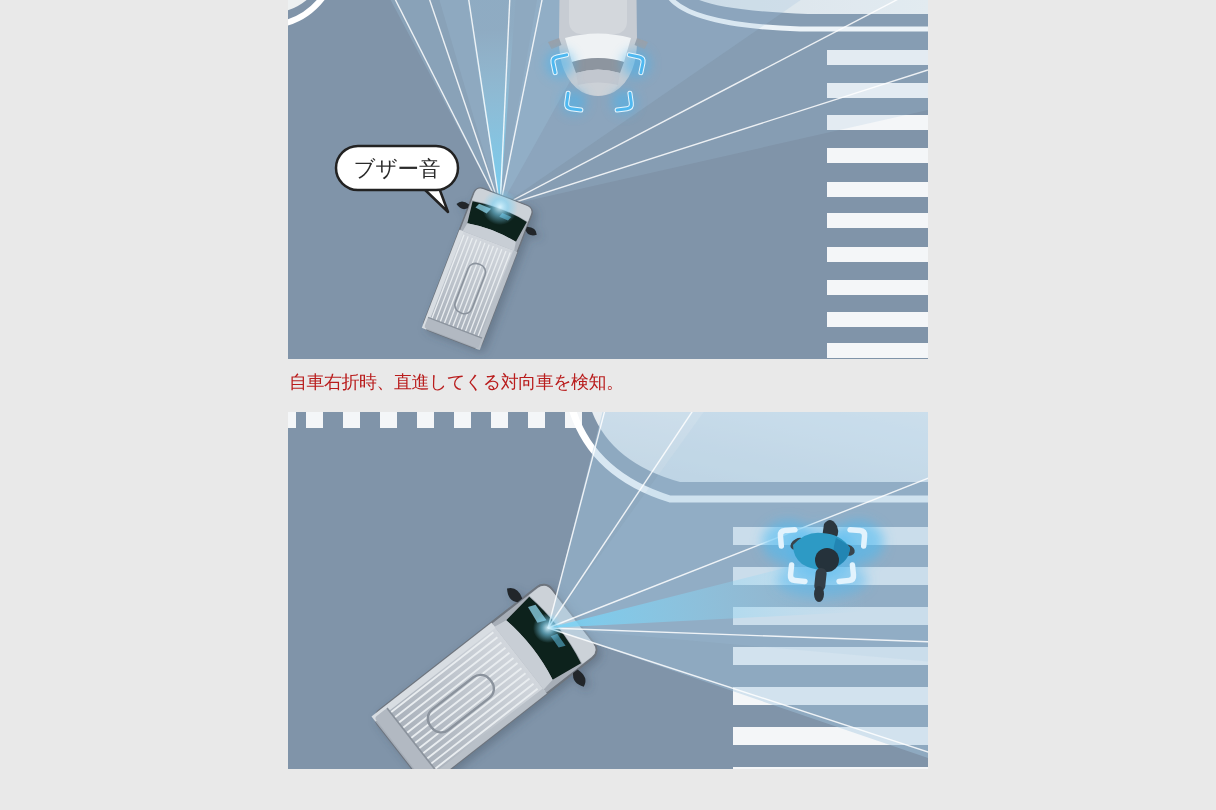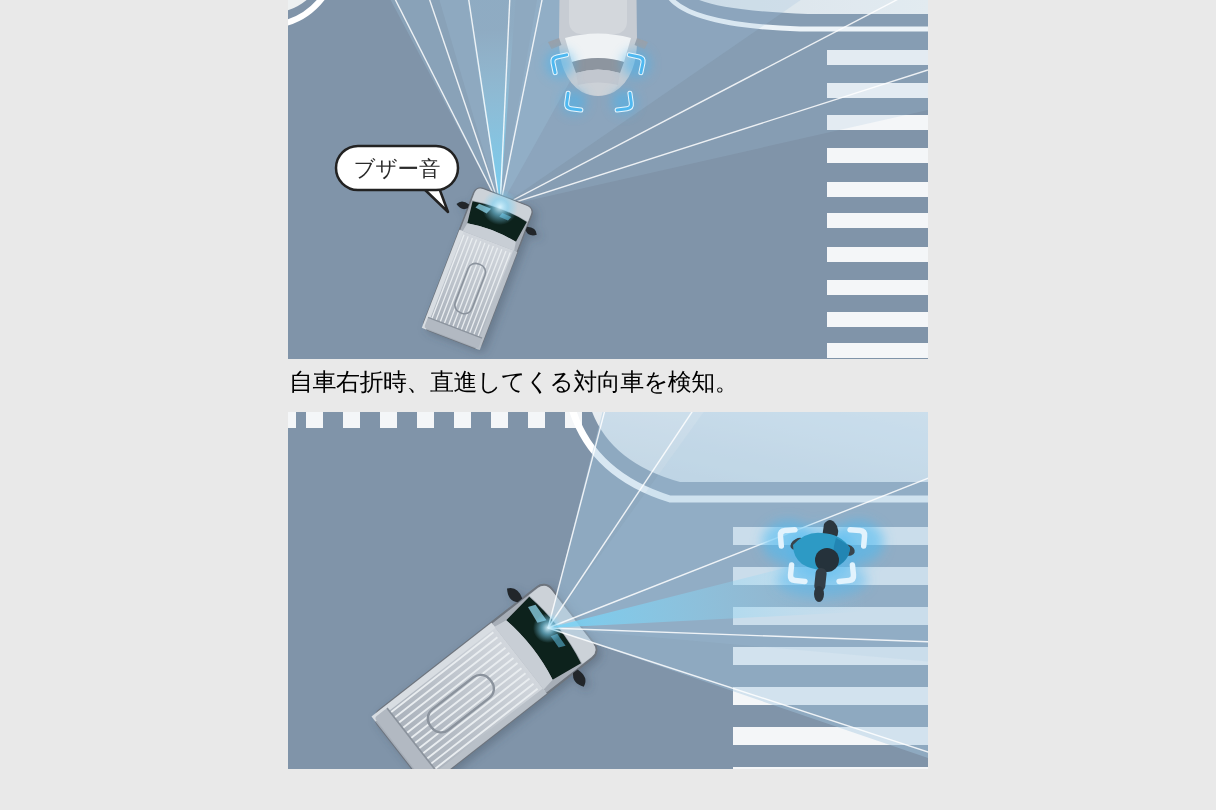--- a/index.html
+++ b/index.html
@@ -2,22 +2,22 @@
 <html><head>
 <meta charset="utf-8">
 <style>
   html,body{margin:0;padding:0;}
   body{width:1216px;height:810px;overflow:hidden;background:#e9e9e9;
        font-family:"Liberation Sans","DejaVu Sans",sans-serif;}
   .stage{position:relative;width:1216px;height:680px;}
   .panel{position:absolute;left:288px;width:640px;display:block;}
   #panelA{top:0;height:359px;}
   #panelB{top:412px;height:357px;}
-  .caption{position:absolute;left:289px;width:700px;color:#000000;
-           font-size:24px;font-weight:500;letter-spacing:-0.5px;line-height:30px;}
+  .caption{position:absolute;left:289px;width:700px;color:#b91c1c;
+           font-size:18px;font-weight:500;letter-spacing:-0.5px;line-height:30px;}
   #captionA{top:367px;}
   #captionB{top:778px;}
   svg{display:block;}
 </style>
 </head>
 <body>
 
 <div class="stage">
 
 <svg width="0" height="0" style="position:absolute" aria-hidden="true">

